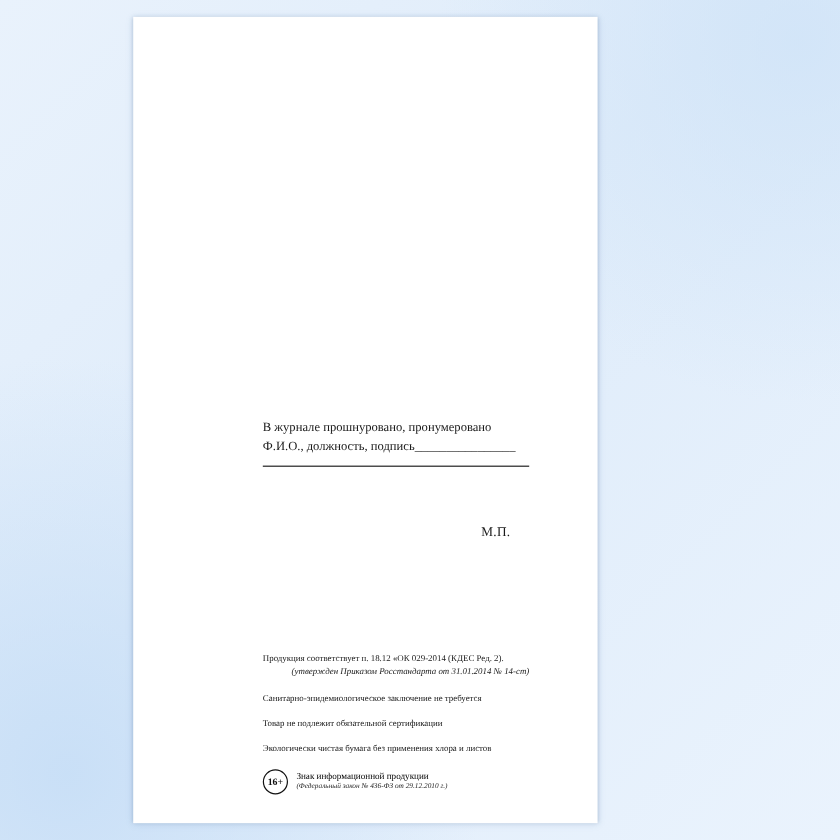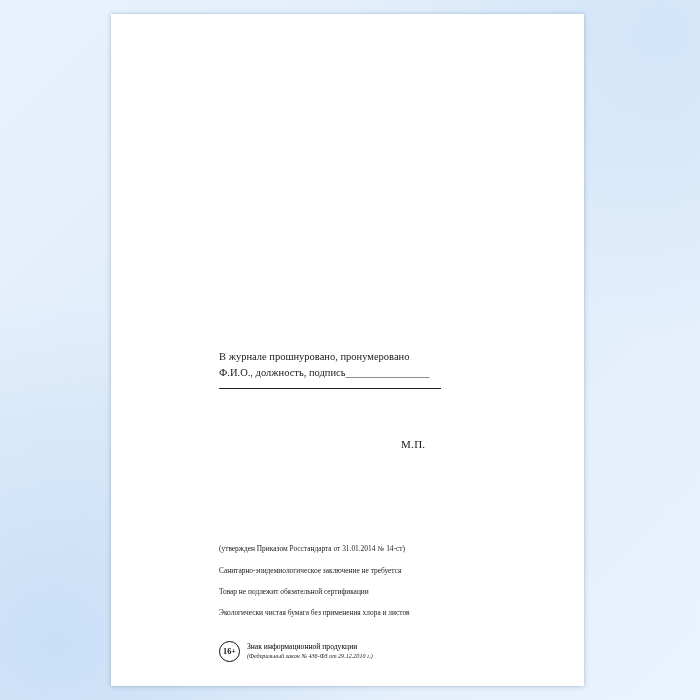--- a/index.html
+++ b/index.html
@@ -26,21 +26,21 @@
     left: 0; top: 0; right: 0; bottom: 0;
     background:
       radial-gradient(circle at 8% 92%, rgba(197,221,246,0.85) 0%, rgba(197,221,246,0) 38%),
       radial-gradient(circle at 95% 5%, rgba(205,226,247,0.7) 0%, rgba(205,226,247,0) 32%);
     pointer-events: none;
   }
   .page {
     position: absolute;
     left: 111px;
     top: 14px;
-    width: 473px;
+    width: 387px;
     height: 672px;
     background: #ffffff;
     box-shadow: 0 0 3px rgba(90,120,160,0.35), 0 1px 6px rgba(90,120,160,0.18);
   }
   .page-inner {
     position: absolute;
     left: 0;
     top: 0;
     width: 100%;
     height: 100%;
@@ -83,20 +83,22 @@
     width: 320px;
     color: #1a1a1a;
     font-size: 7.4px;
     line-height: 11px;
   }
   .legal p {
     margin: 0;
     white-space: nowrap;
   }
   .legal .italic {
+    font-style: italic;
+    margin-left: 24px;
   }
   .legal .gap {
     height: 11px;
   }
   .legal .row-sep {
     height: 10px;
   }
 
   .age-row {
     position: absolute;
@@ -147,20 +149,21 @@
 
       <div class="cert-block">
         <div class="cert-line">В журнале прошнуровано, пронумеровано</div>
         <div class="cert-line">Ф.И.О., должность, подпись________________</div>
         <div class="cert-line rule"></div>
       </div>
 
       <div class="mp">М.П.</div>
 
       <div class="legal">
+        <p>Продукция соответствует п. 18.12 «ОК 029-2014 (КДЕС Ред. 2).</p>
         <p class="italic">(утвержден Приказом Росстандарта от 31.01.2014 № 14-ст)</p>
         <div class="gap"></div>
         <p>Санитарно-эпидемиологическое заключение не требуется</p>
         <div class="row-sep"></div>
         <p>Товар не подлежит обязательной сертификации</p>
         <div class="row-sep"></div>
         <p>Экологически чистая бумага без применения хлора и листов</p>
       </div>
 
       <div class="age-row">

